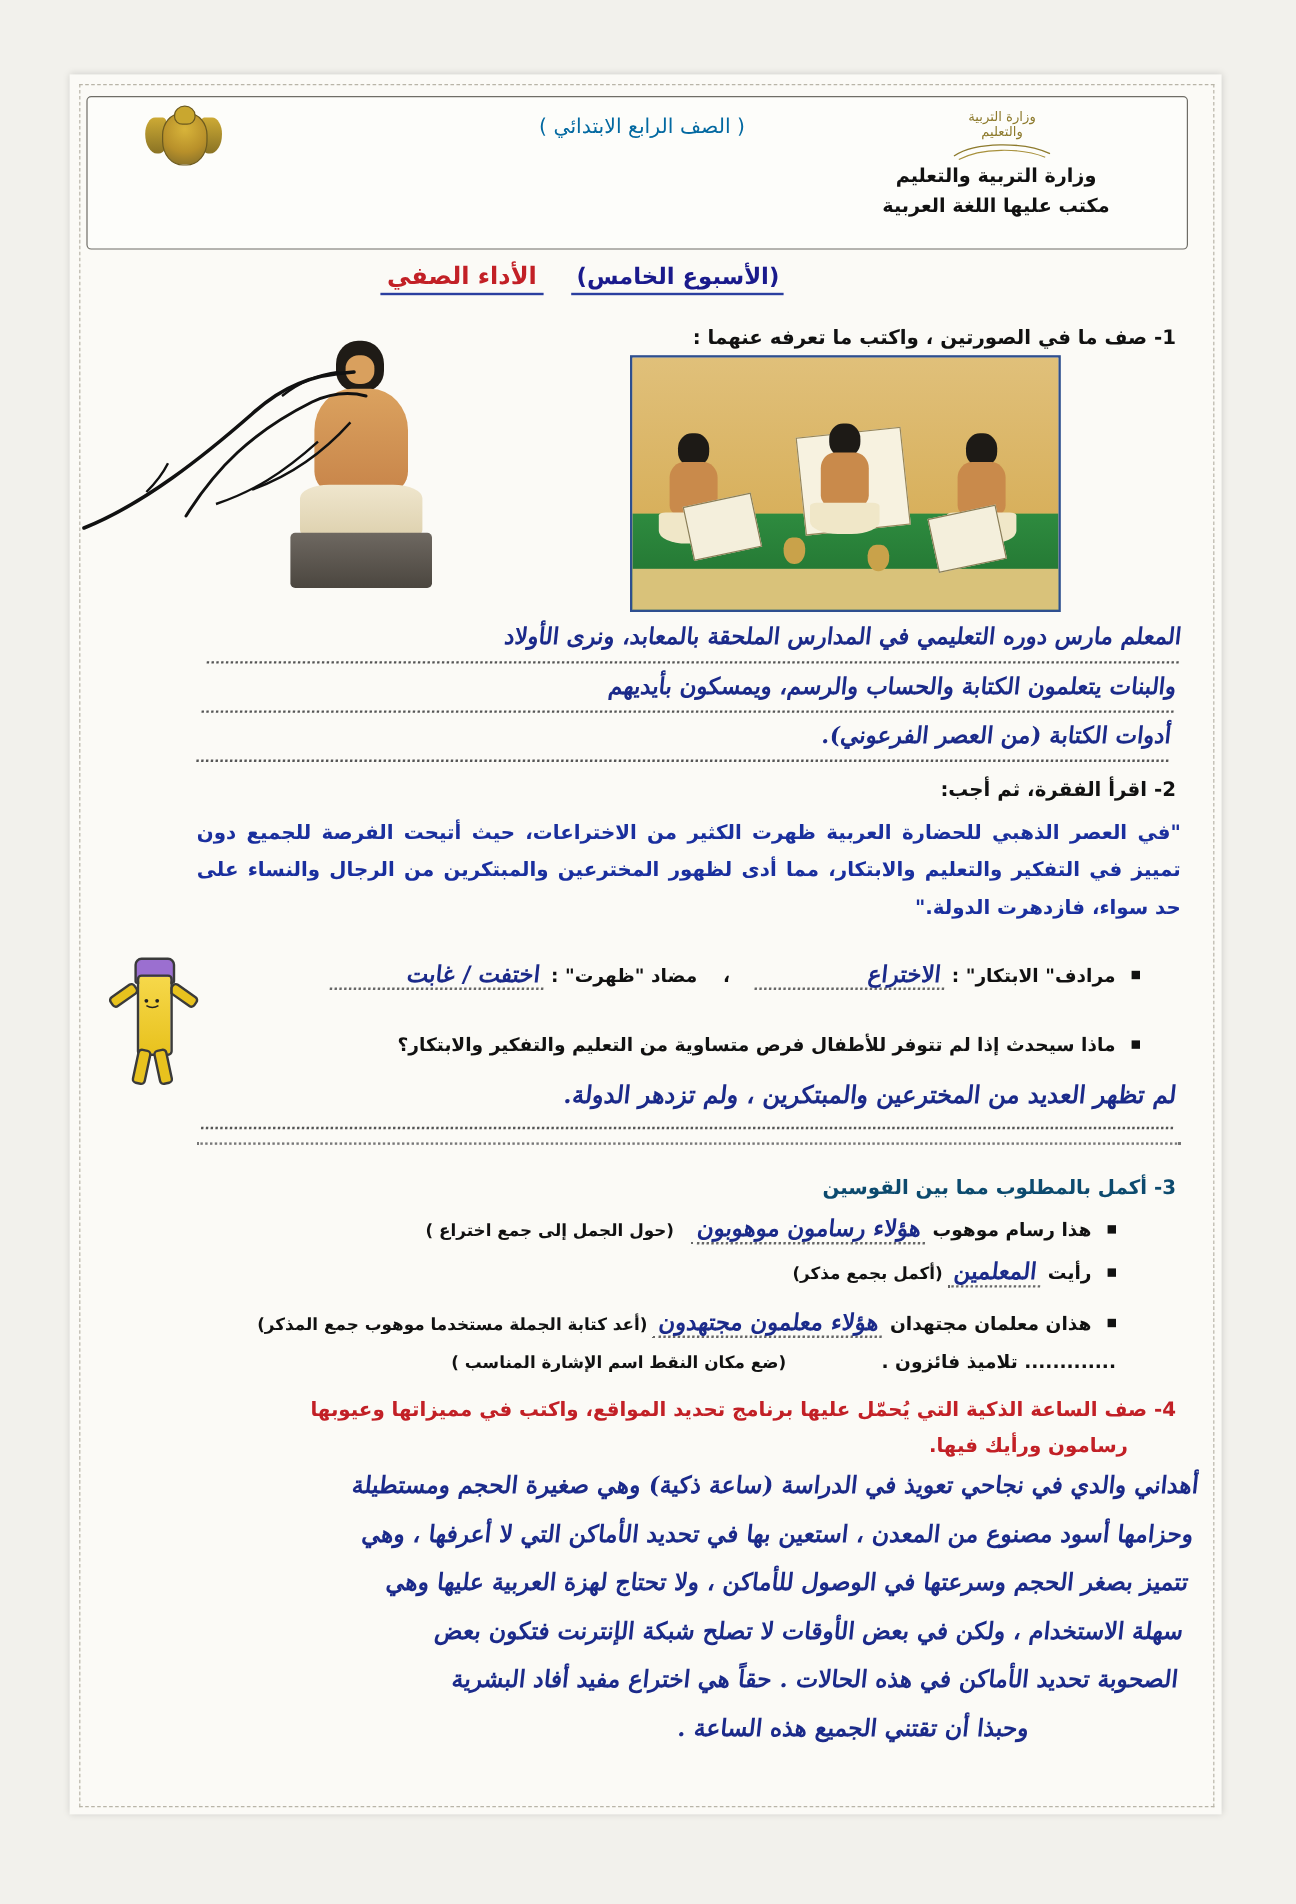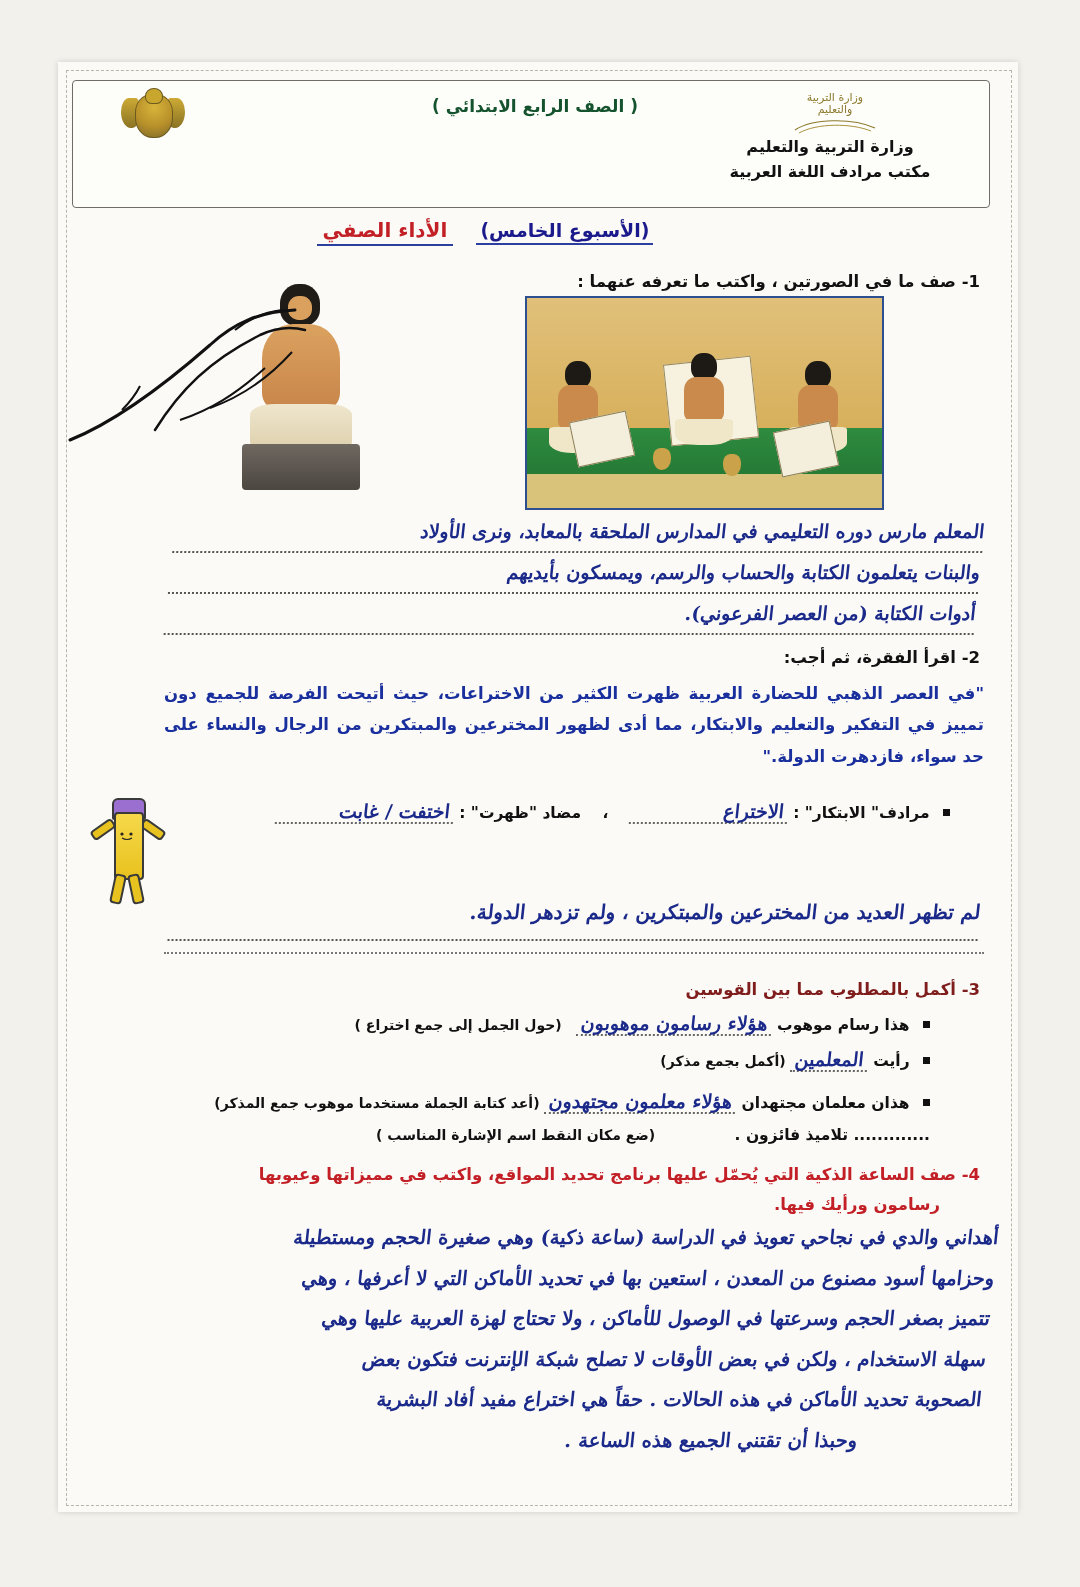--- a/index.html
+++ b/index.html
@@ -104,22 +104,22 @@
     border: 1px solid #6c5a1f;
   }
 
   .hdr-grade {
     position: absolute;
     left: 385px;
     top: 96px;
     width: 300px;
     text-align: center;
     font-size: 17px;
-    font-weight: bold;
-    color: #14532d;
+    font-weight: normal;
+    color: #0369a1;
     font-family: "DejaVu Sans", sans-serif;
   }
   .hdr-ministry {
     position: absolute;
     left: 690px;
     top: 135px;
     width: 280px;
     text-align: center;
     font-size: 16px;
     font-weight: bold;
@@ -381,21 +381,21 @@
   .pencil .p-face {
     position:absolute; left:26px; top:28px; width:18px; height:10px;
   }
 
   .q3 {
     position: absolute;
     right: 100px;
     top: 980px;
     font-size: 16.5px;
     font-weight: bold;
-    color: #7f1d1d;
+    color: #0c4a6e;
   }
   .q4 {
     position: absolute;
     right: 100px;
     top: 1160px;
     width: 820px;
     font-size: 16.5px;
     font-weight: bold;
     color: #c22026;
     direction: rtl;
@@ -440,21 +440,21 @@
     <div class="ministry-emblem">وزارة التربية والتعليم</div>
     <svg width="84" height="18" viewBox="0 0 84 18">
       <path d="M2 14 C 20 2, 60 2, 82 12" stroke="#8d7a2c" stroke-width="1.2" fill="none"></path>
       <path d="M6 17 C 24 7, 58 7, 78 15" stroke="#a8913c" stroke-width="1" fill="none"></path>
     </svg>
   </div>
 
   <div class="hdr-grade">( الصف  الرابع الابتدائي )</div>
   <div class="hdr-ministry">
     <div>وزارة التربية والتعليم</div>
-    <div>مكتب مرادف اللغة العربية</div>
+    <div>مكتب عليها اللغة العربية</div>
   </div>
 
   <div class="title-row">
     <span class="title-week">(الأسبوع الخامس)</span>
     <span class="title-main">الأداء الصفي</span>
   </div>
 
   <div class="q1">1- صف ما في الصورتين ، واكتب ما تعرفه عنهما :</div>
 
   <div class="photo">
@@ -513,20 +513,23 @@
   <div class="para">"في العصر الذهبي للحضارة العربية ظهرت الكثير من الاختراعات، حيث أتيحت الفرصة للجميع دون تمييز في التفكير والتعليم والابتكار، مما أدى لظهور المخترعين والمبتكرين من الرجال والنساء على حد سواء، فازدهرت الدولة."</div>
 
   <div class="bullet-row bullet-sq" style="right:130px; top:800px;">
     <span>مرادف" الابتكار" :</span>
     <span class="ans-hand" style="min-width:150px;">الاختراع</span>
     <span style="margin:0 16px;">،</span>
     <span>مضاد "ظهرت" :</span>
     <span class="ans-hand" style="min-width:170px;">اختفت / غابت</span>
   </div>
 
+  <div class="bullet-row bullet-sq" style="right:130px; top:862px; width:660px; text-align:right;">
+    <span>ماذا سيحدث إذا لم تتوفر للأطفال فرص متساوية من التعليم والتفكير والابتكار؟</span>
+  </div>
 
   <div class="hand" style="right:100px; top:892px; width:810px; font-size:20px; text-align:right;">
     <div>لم تظهر العديد من المخترعين والمبتكرين ، ولم تزدهر الدولة.</div>
     <div class="dotline" style="margin-top:6px;"></div>
   </div>
 
   <div class="pencil">
     <div class="p-arm l"></div>
     <div class="p-arm r"></div>
     <div class="p-cap"></div>

